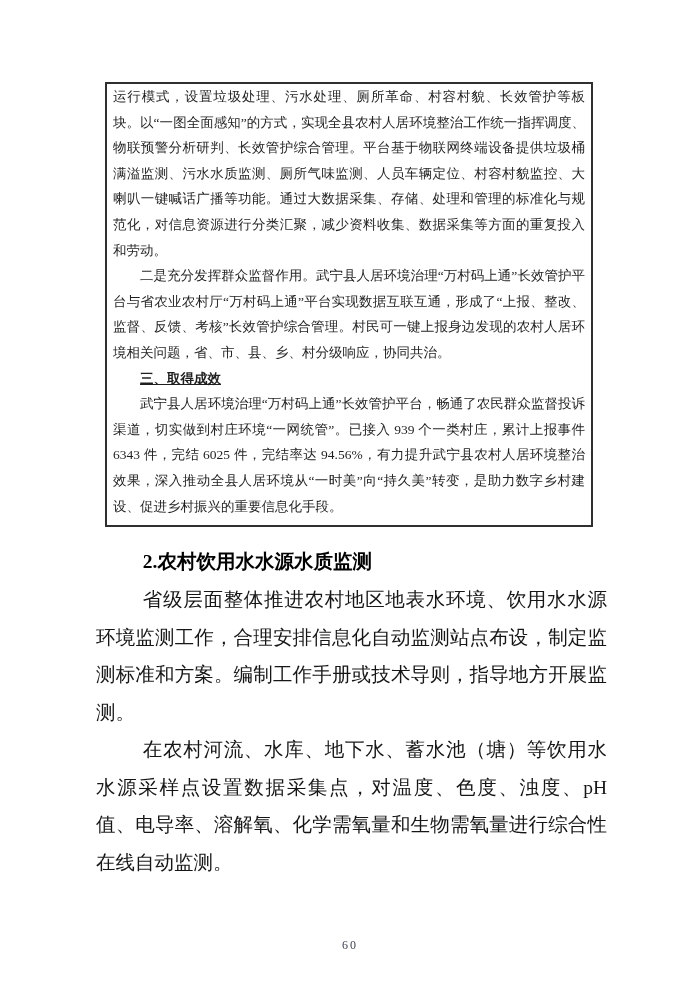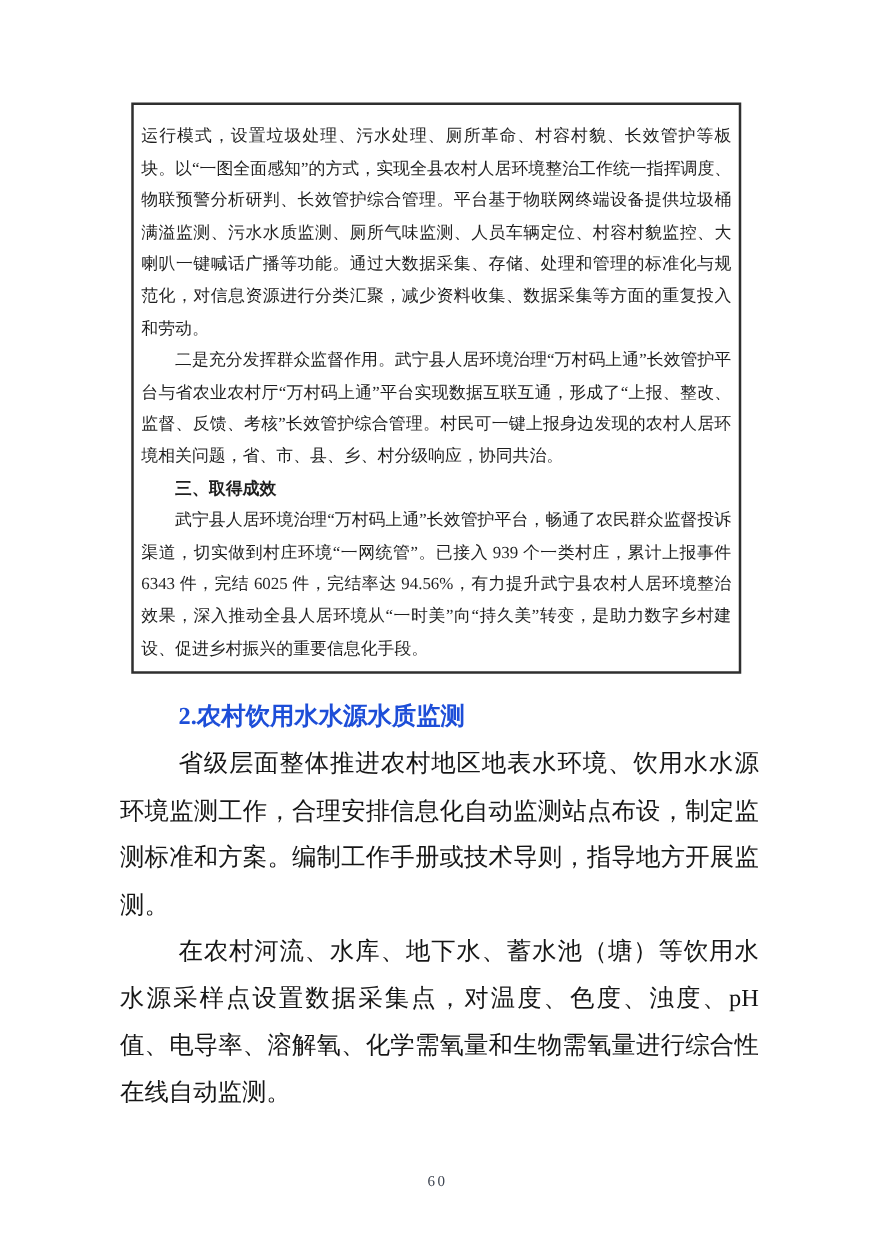--- a/index.html
+++ b/index.html
@@ -21,44 +21,45 @@
     left: 96px;
     top: 82px;
     width: 511px;
   }
   
   .boxed-section {
     box-sizing: border-box;
     margin-left: 9px;
     width: 488px;
     border: 2px solid #2f2f2f;
-    padding: 12px 6px 6px 6px;
+    padding: 0 6px 6px 6px;
     font-size: 13.5px;
     line-height: 25.6px;
     text-align: justify;
     text-justify: inter-ideograph;
   }
   .boxed-section p {
     margin: 0;
   }
   .boxed-section p.indent {
     text-indent: 2em;
   }
   .boxed-section p.box-heading {
     text-indent: 2em;
     font-weight: bold;
+    text-decoration: underline;
   }
   
   .main-heading {
     margin: 16px 0 0 0;
     font-size: 19.5px;
     line-height: 38px;
     text-indent: 2.4em;
     font-weight: bold;
-    color: #1d4ed8;
+    color: #000000;
   }
   .main-paragraph {
     margin: 0;
     font-size: 19.5px;
     line-height: 37.5px;
     text-indent: 2.4em;
     text-align: justify;
     text-justify: inter-ideograph;
     color: #161616;
   }

